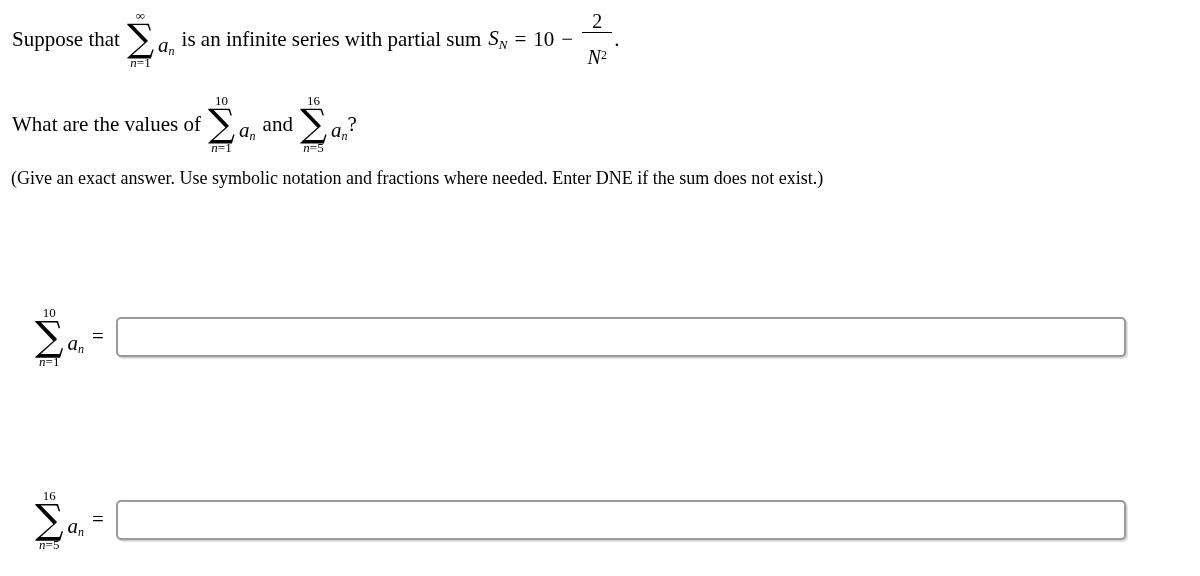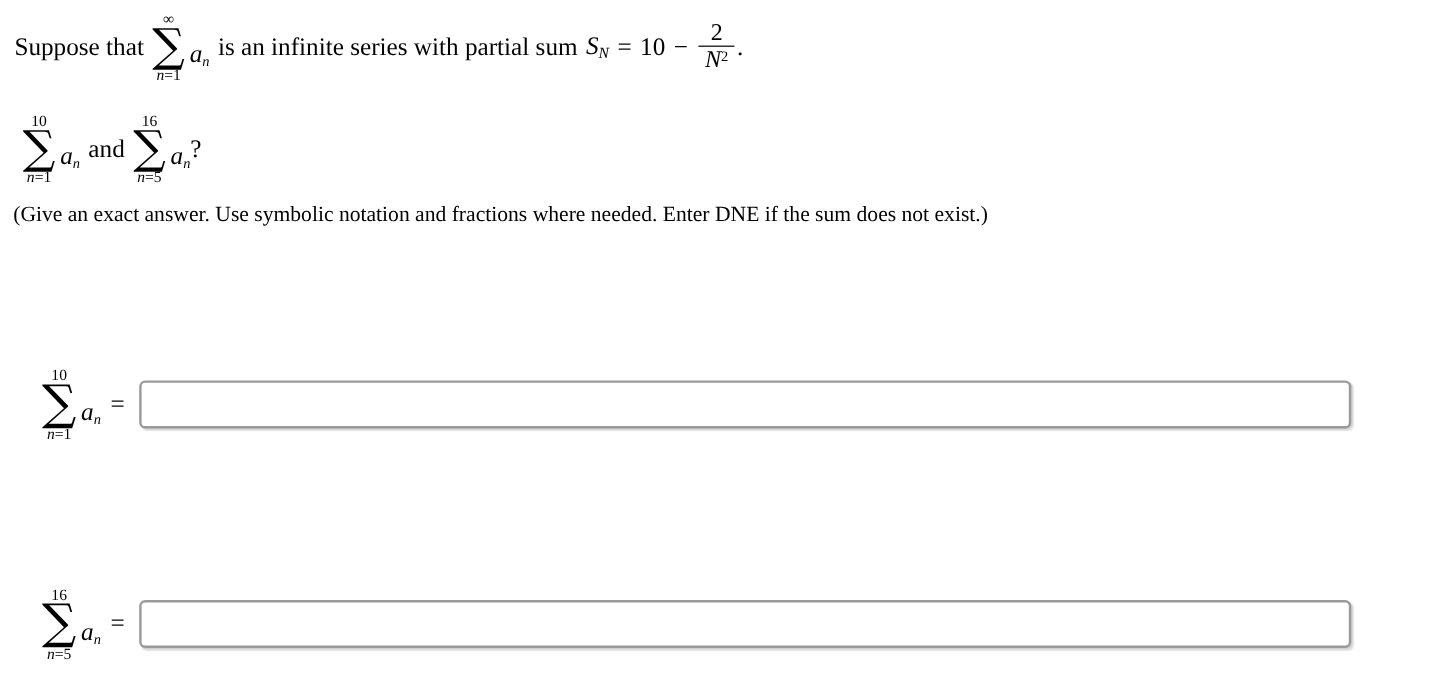--- a/index.html
+++ b/index.html
@@ -99,21 +99,21 @@
     padding: 0 5px 1px 5px;
   }
   .frac .bar {
     height: 1px;
     background: #000;
     width: 100%;
     min-width: 30px;
   }
   .frac .den {
     font-size: 20px;
-    padding: 1px 5px 0 5px;
+    padding: 14px 5px 0 5px;
     font-style: italic;
   }
   .frac .den sup {
     font-size: 12px;
     font-style: normal;
     vertical-align: 0.45em;
   }
 
   
   #line-1 {
@@ -188,20 +188,21 @@
 
   <span class="frac">
     <span class="num">2</span>
     <span class="bar"></span>
     <span class="den"><span>N</span><sup>2</sup></span>
   </span>
   <span>.</span>
 </div>
 
 <div id="line-2" class="mrow txt">
+  <span>What are the values of</span>
   <span class="sp"></span>
 
   <span class="sum inline">
     <span class="lim lim-top">10</span>
     <span class="sigma">∑</span>
     <span class="lim lim-bot"><span>n</span><span class="mn">=</span><span class="mn">1</span></span>
   </span>
   <span class="an"><span>a</span><sub>n</sub></span>
 
   <span class="sp"></span>

